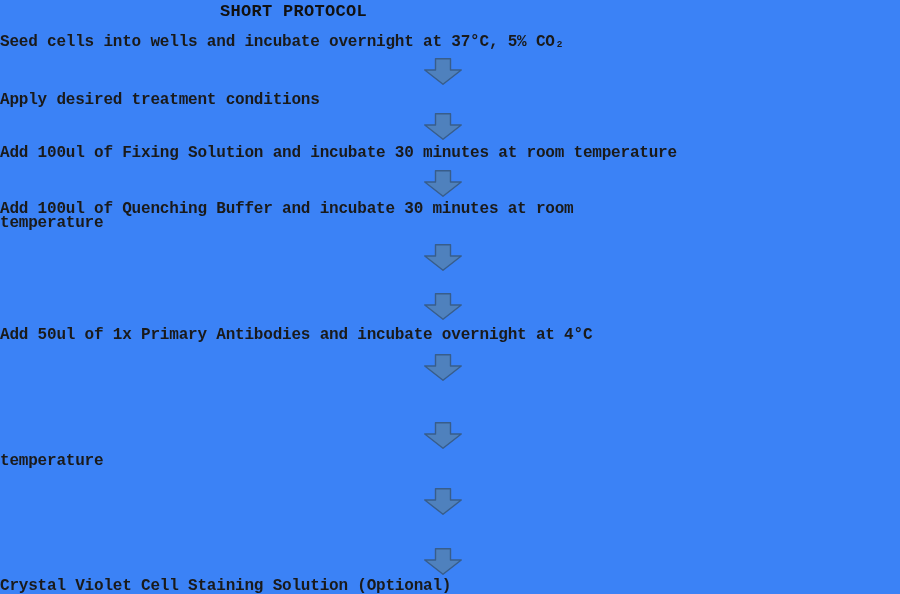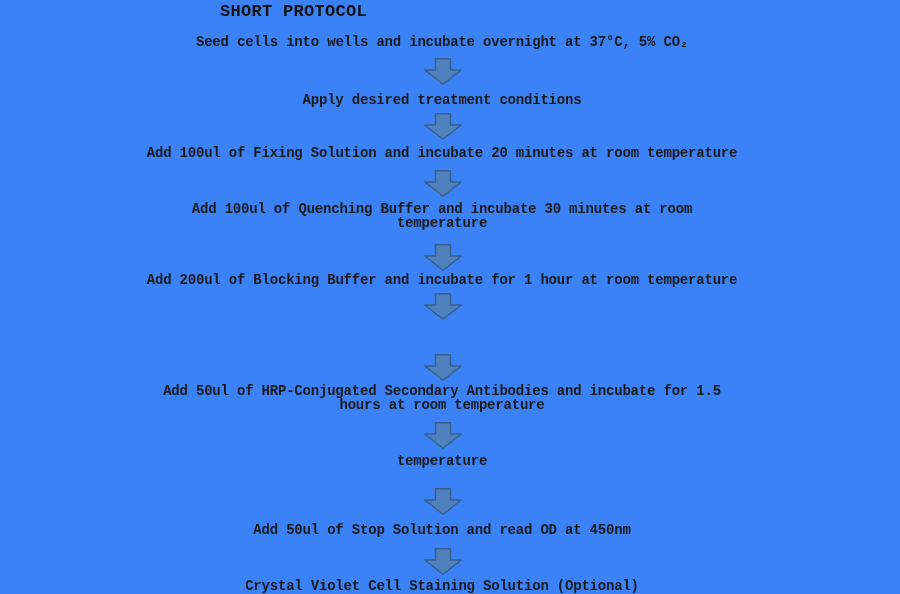--- a/index.html
+++ b/index.html
@@ -18,22 +18,22 @@
     margin: 0;
     font-size: 17px;
     font-weight: bold;
     letter-spacing: 0.3px;
     color: #111111;
   }
   .step {
     position: absolute;
     left: 0;
     width: 884px;
-    text-align: center;
-    font-size: 14px;
+    text-align: left;
+    font-size: 16px;
     font-weight: bold;
     letter-spacing: -0.2px;
     line-height: 14px;
     color: #1a1a1a;
   }
   .step .ln { display: block; white-space: nowrap; }
   .arrow {
     position: absolute;
     left: 424px;
     width: 38px;
@@ -63,69 +63,62 @@
 
   <div class="step" style="top:93px">
     <span class="ln">Apply desired treatment conditions</span>
   </div>
 
   <svg class="arrow" style="top:113px" viewBox="0 0 38 27">
     <polygon points="11.5,0.75 26.5,0.75 26.5,12 37.25,12 19,26.25 0.75,12 11.5,12"></polygon>
   </svg>
 
   <div class="step" style="top:146px">
-    <span class="ln">Add 100ul of Fixing Solution and incubate 20 minutes at room temperature</span>
+    <span class="ln">Add 100ul of Fixing Solution and incubate 30 minutes at room temperature</span>
   </div>
 
   <svg class="arrow" style="top:170px" viewBox="0 0 38 27">
     <polygon points="11.5,0.75 26.5,0.75 26.5,12 37.25,12 19,26.25 0.75,12 11.5,12"></polygon>
   </svg>
 
   <div class="step" style="top:202px">
     <span class="ln">Add 100ul of Quenching Buffer and incubate 30 minutes at room</span>
     <span class="ln">temperature</span>
   </div>
 
   <svg class="arrow" style="top:244px" viewBox="0 0 38 27">
     <polygon points="11.5,0.75 26.5,0.75 26.5,12 37.25,12 19,26.25 0.75,12 11.5,12"></polygon>
   </svg>
 
-  <div class="step" style="top:273px">
-    <span class="ln">Add 200ul of Blocking Buffer and incubate for 1 hour at room temperature</span>
-  </div>
 
   <svg class="arrow" style="top:293px" viewBox="0 0 38 27">
     <polygon points="11.5,0.75 26.5,0.75 26.5,12 37.25,12 19,26.25 0.75,12 11.5,12"></polygon>
   </svg>
 
+  <div class="step" style="top:328px">
+    <span class="ln">Add 50ul of 1x Primary Antibodies and incubate overnight at 4°C</span>
+  </div>
 
   <svg class="arrow" style="top:354px" viewBox="0 0 38 27">
     <polygon points="11.5,0.75 26.5,0.75 26.5,12 37.25,12 19,26.25 0.75,12 11.5,12"></polygon>
   </svg>
 
-  <div class="step" style="top:384px">
-    <span class="ln">Add 50ul of HRP-Conjugated Secondary Antibodies and incubate for 1.5</span>
-    <span class="ln">hours at room temperature</span>
-  </div>
 
   <svg class="arrow" style="top:422px" viewBox="0 0 38 27">
     <polygon points="11.5,0.75 26.5,0.75 26.5,12 37.25,12 19,26.25 0.75,12 11.5,12"></polygon>
   </svg>
 
   <div class="step" style="top:454px">
     <span class="ln">temperature</span>
   </div>
 
   <svg class="arrow" style="top:488px" viewBox="0 0 38 27">
     <polygon points="11.5,0.75 26.5,0.75 26.5,12 37.25,12 19,26.25 0.75,12 11.5,12"></polygon>
   </svg>
 
-  <div class="step" style="top:523px">
-    <span class="ln">Add 50ul of Stop Solution and read OD at 450nm</span>
-  </div>
 
   <svg class="arrow" style="top:548px" viewBox="0 0 38 27">
     <polygon points="11.5,0.75 26.5,0.75 26.5,12 37.25,12 19,26.25 0.75,12 11.5,12"></polygon>
   </svg>
 
   <div class="step" style="top:579px">
     <span class="ln">Crystal Violet Cell Staining Solution (Optional)</span>
   </div>
 
 </div>

